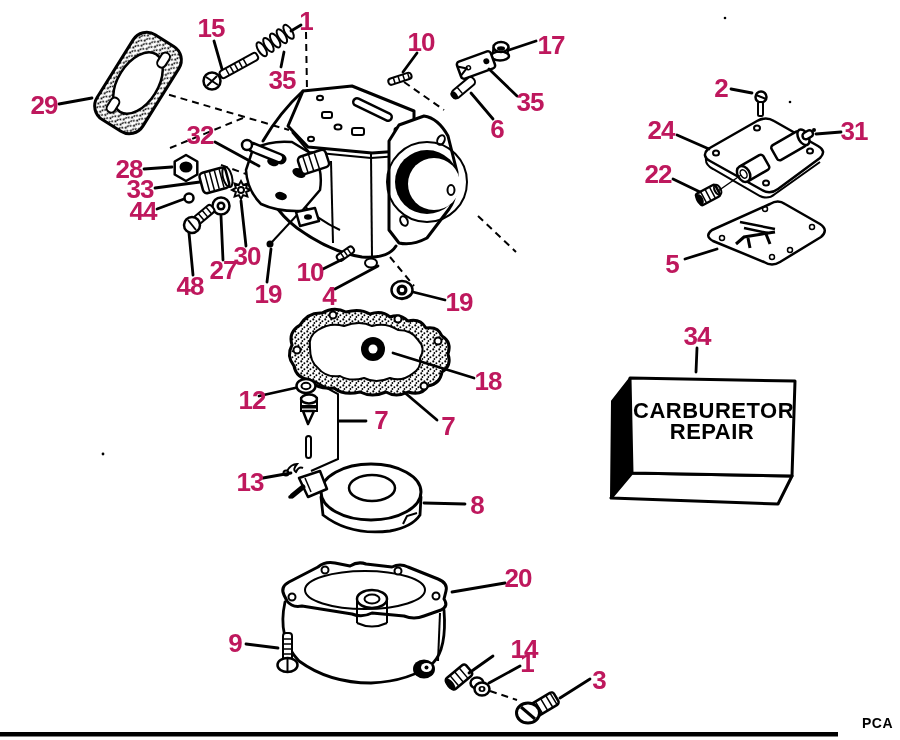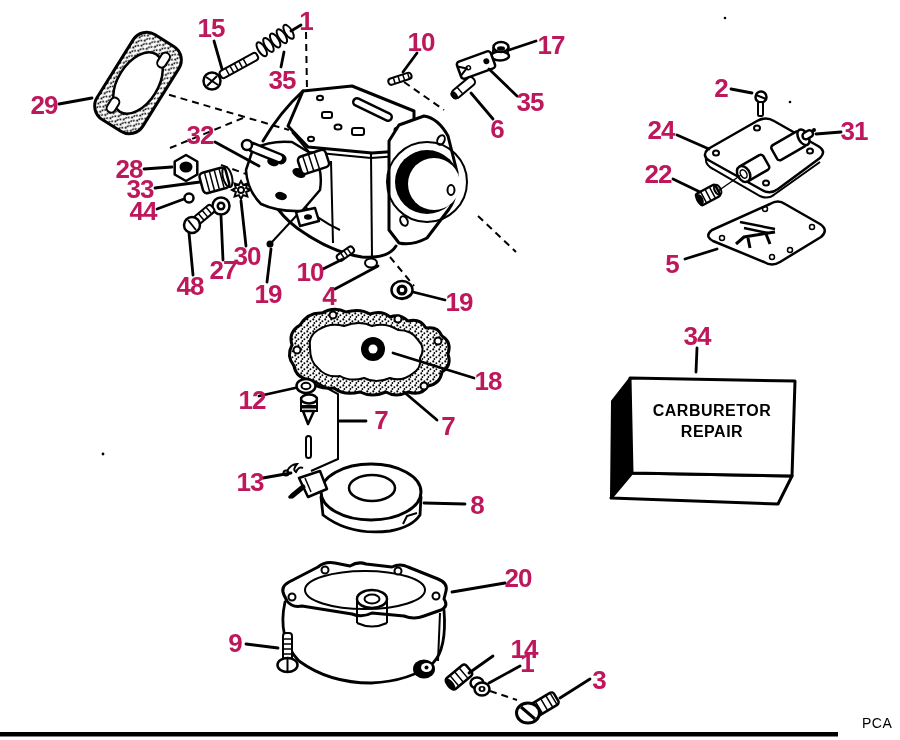--- a/index.html
+++ b/index.html
@@ -9,24 +9,24 @@
     overflow:hidden; font-family:"Liberation Sans", sans-serif; color:#000;
   }
   .stage svg { position:absolute; left:0; top:0; }
   .callout {
     position:absolute; transform:translate(-50%,-50%);
     font-weight:700; font-size:26px; letter-spacing:-1px; white-space:nowrap;
     color:#be185d; line-height:1;
   }
   .kit-text {
     position:absolute; left:633px; top:400px; width:158px; text-align:center;
-    font-weight:700; font-size:16px; line-height:21px; letter-spacing:.5px;
+    font-weight:700; font-size:22px; line-height:21px; letter-spacing:.5px;
   }
   .footer-code {
-    position:absolute; left:862px; top:715px; font-weight:400; font-size:14px;
+    position:absolute; left:862px; top:715px; font-weight:700; font-size:14px;
     letter-spacing:.5px; white-space:nowrap;
   }
   
   .p  { fill:#fff; stroke:#000; stroke-width:2.5; stroke-linejoin:round; }
   .p3 { fill:#fff; stroke:#000; stroke-width:3; stroke-linejoin:round; }
   .ln { fill:none; stroke:#000; stroke-width:3; stroke-linecap:round; }
   .ld { fill:none; stroke:#000; stroke-width:2.8; stroke-linecap:round; }
   .t  { fill:none; stroke:#000; stroke-width:2; }
   .tf { fill:#fff; stroke:#000; stroke-width:2; }
   .t15{ fill:none; stroke:#000; stroke-width:1.5; }

